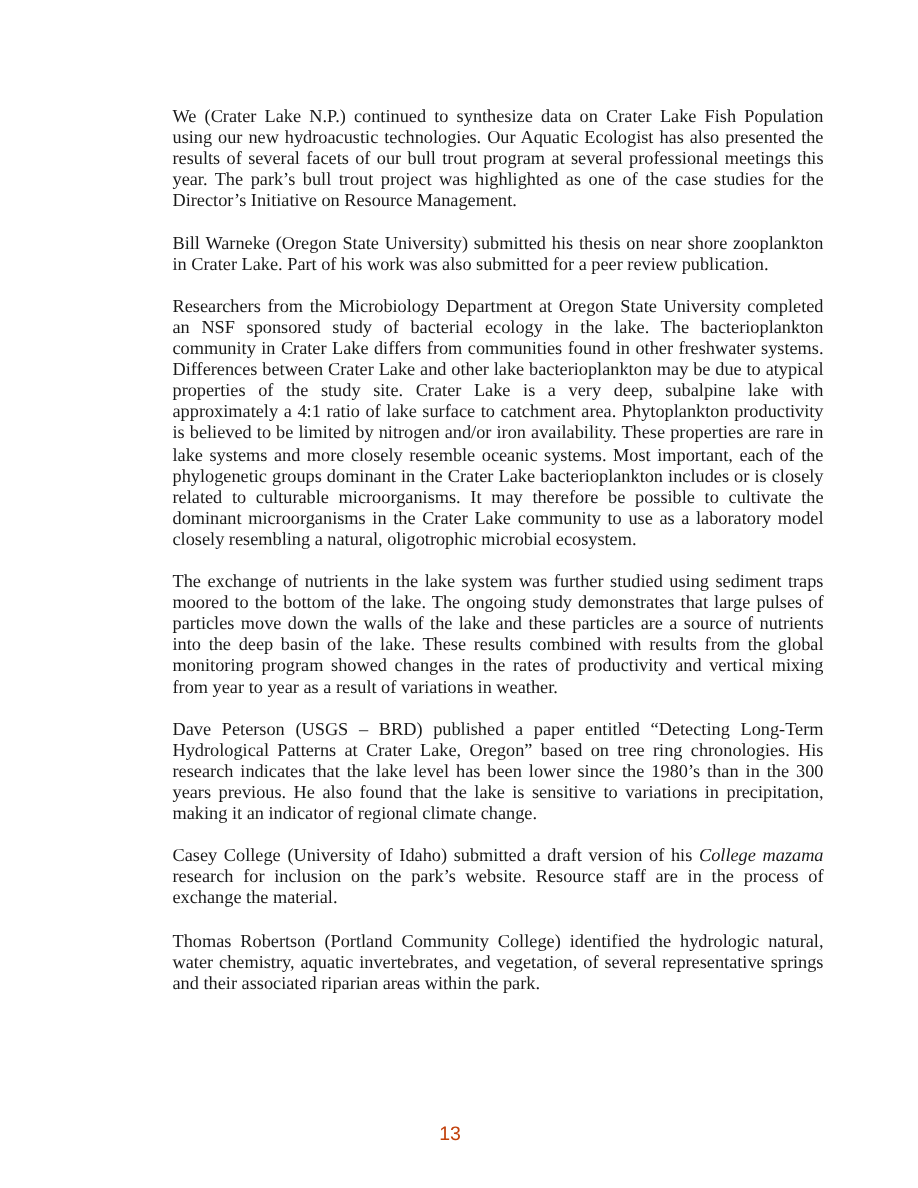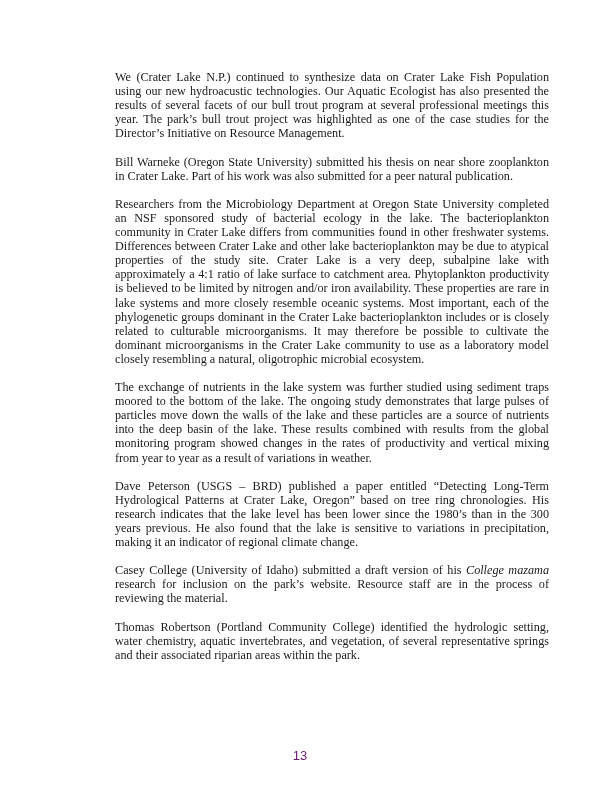--- a/index.html
+++ b/index.html
@@ -6,29 +6,29 @@
     body { width: 612px; height: 792px; position: relative; overflow: hidden; }
     .page {
       position: absolute; left: 95px; top: 70px; width: 434px;
       font-family: "Liberation Serif", serif;
       font-size: 12.2px; line-height: 14.1px; color: #1a1a1a; margin-left: 20px;
     }
     .para { margin: 0 0 14.1px 0; text-align: justify; }
     .para em { font-style: italic; }
     .page-number {
       position: absolute; left: 0; width: 600px; top: 748px; text-align: center;
-      font-family: "Liberation Sans", sans-serif; font-size: 13px; color: #701a75;
+      font-family: "Liberation Sans", sans-serif; font-size: 13px; color: #c2410c;
     }
   </style>
 </head>
 <body>
 
 <div class="page">
   <p class="para">We (Crater Lake N.P.) continued to synthesize data on Crater Lake Fish Population using our new hydroacustic technologies.  Our Aquatic Ecologist has also presented the results of several facets of our bull trout program at several professional meetings this year.  The park’s bull trout project was highlighted as one of the case studies for the Director’s Initiative on Resource Management.</p>
-  <p class="para">Bill Warneke (Oregon State University) submitted his thesis on near shore zooplankton in Crater Lake.  Part of his work was also submitted for a peer natural publication.</p>
+  <p class="para">Bill Warneke (Oregon State University) submitted his thesis on near shore zooplankton in Crater Lake.  Part of his work was also submitted for a peer review publication.</p>
   <p class="para">Researchers from the Microbiology Department at Oregon State University completed an NSF sponsored study of bacterial ecology in the lake. The bacterioplankton community in Crater Lake differs from communities found in other freshwater systems.  Differences between Crater Lake and other lake bacterioplankton may be due to atypical properties of the study site.  Crater Lake is a very deep, subalpine lake with approximately a 4:1 ratio of lake surface to catchment area.  Phytoplankton productivity is believed to be limited by nitrogen and/or iron availability. These properties are rare in lake systems and more closely resemble oceanic systems.  Most important, each of the phylogenetic groups dominant in the Crater Lake bacterioplankton includes or is closely related to culturable microorganisms.  It may therefore be possible to cultivate the dominant microorganisms in the Crater Lake community to use as a laboratory model closely resembling a natural, oligotrophic microbial ecosystem.</p>
   <p class="para">The exchange of nutrients in the lake system was further studied using sediment traps moored to the bottom of the lake.  The ongoing study demonstrates that large pulses of particles move down the walls of the lake and these particles are a source of nutrients into the deep basin of the lake.  These results combined with results from the global monitoring program showed changes in the rates of productivity and vertical mixing from year to year as a result of variations in weather.</p>
   <p class="para">Dave Peterson (USGS – BRD) published a paper entitled “Detecting Long-Term Hydrological Patterns at Crater Lake, Oregon” based on tree ring chronologies.  His research indicates that the lake level has been lower since the 1980’s than in the 300 years previous.  He also found that the lake is sensitive to variations in precipitation, making it an indicator of regional climate change.</p>
-  <p class="para"><span>Casey College (University of Idaho) submitted a draft version of his </span><em>College mazama</em><span> research for inclusion on the park’s website.  Resource staff are in the process of reviewing the material.</span></p>
-  <p class="para">Thomas Robertson (Portland Community College) identified the hydrologic setting, water chemistry, aquatic invertebrates, and vegetation, of several representative springs and their associated riparian areas within the park.</p>
+  <p class="para"><span>Casey College (University of Idaho) submitted a draft version of his </span><em>College mazama</em><span> research for inclusion on the park’s website.  Resource staff are in the process of exchange the material.</span></p>
+  <p class="para">Thomas Robertson (Portland Community College) identified the hydrologic natural, water chemistry, aquatic invertebrates, and vegetation, of several representative springs and their associated riparian areas within the park.</p>
 </div>
 
 <div class="page-number">13</div>
 
 </body></html>

